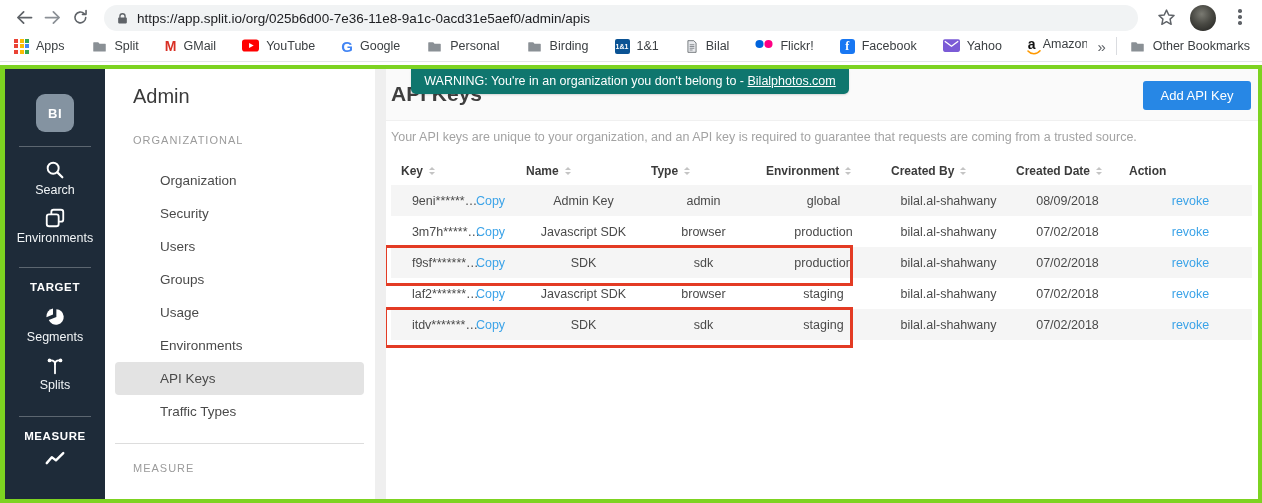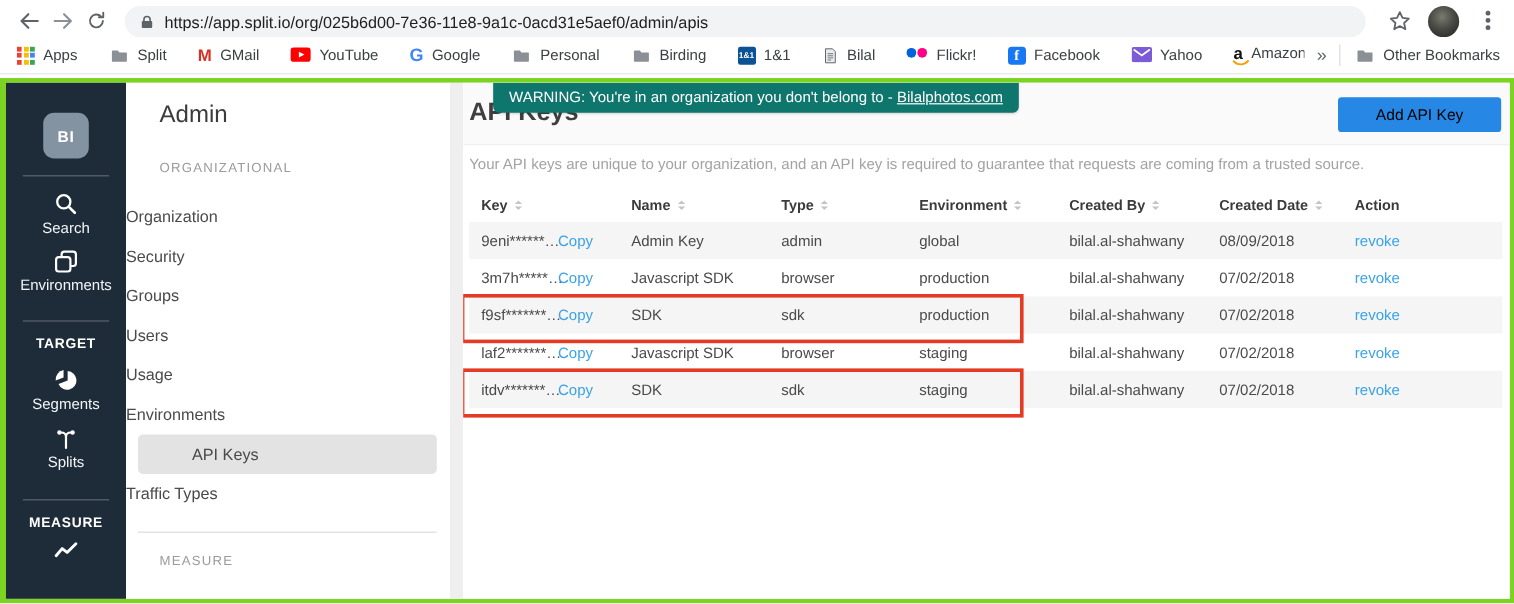--- a/index.html
+++ b/index.html
@@ -40,46 +40,46 @@
   .psb-title { margin-top:13px; color:#fff; font-size:11.5px; font-weight:700; letter-spacing:.6px; }
   .psb-item { margin-top:8px; height:40px; display:flex; flex-direction:column; align-items:center; justify-content:flex-start; gap:3px; cursor:pointer; }
   .psb-item.mt13 { margin-top:13px; } .psb-item.mt6 { margin-top:6px;gap:39px; } .psb-item.mt12 { margin-top:12px; }
   .psb-item .lbl { color:#f2f5f7; font-size:12.5px; line-height:1; }
 
   .adm { position:absolute; top:0; bottom:0; left:100px; width:270px; background:#fff; overflow:hidden; }
   .adm-title { padding:16px 0 0 28px; font-size:20px; color:#3b3b3b; }
   .adm-sec { margin-top:26px; padding-left:28px; font-size:11px; color:#9b9b9b; letter-spacing:1px; }
   .adm-sec.second { margin-top:18px; }
   .adm ul { list-style:none; margin-top:18px; }
-  .adm li { height:33px; display:flex; align-items:center; font-size:13.5px; color:#4a4a4a; cursor:pointer; }
+  .adm li { height:33px; display:flex; align-items:center; padding-left:55px; font-size:13.5px; color:#4a4a4a; cursor:pointer; }
   .adm li.sel { background:#e3e3e3; border-radius:4px; margin:0 11px 0 10px; padding-left:45px; }
   .adm-hr { height:1px; background:#ddd; margin:15px 11px 0 10px; }
   .adm ul.second { margin-top:21px; }
 
   .gapcol { position:absolute; top:0; bottom:0; left:370px; width:11px; background:#efefef; }
 
   .main { position:absolute; top:0; bottom:0; left:381px; right:0; background:#fff; overflow:hidden; }
   .band { position:absolute; top:0; left:0; right:0; height:52px; background:#fafafa; border-bottom:1px solid #f0f0f0; }
   .pg-title { position:absolute; left:5px; top:13px; font-size:21px; color:#3f3f3f; }
-  .add-btn { position:absolute; right:7px; top:12px; width:136px; height:29px; background:#2787e5; border:none; border-radius:3px; color:#000000; font-size:13px; font-family:"Liberation Sans",sans-serif; cursor:pointer; }
+  .add-btn { position:absolute; right:7px; top:12px; width:108px; height:29px; background:#2787e5; border:none; border-radius:3px; color:#ffffff; font-size:13px; font-family:"Liberation Sans",sans-serif; cursor:pointer; }
   .banner { position:absolute; left:25px; top:0; width:438px; height:25px; background:#0f766e; border-radius:0 0 5px 5px; color:#fff; font-size:12.5px; line-height:25px; text-align:center; z-index:6; box-shadow:0 1px 2px rgba(0,0,0,.15); }
   .banner a { color:#fff; cursor:pointer; text-decoration:underline; }
   .desc { position:absolute; left:5px; top:61px; font-size:12.5px; color:#a3a3a3; }
 
   .tbl { position:absolute; left:5px; right:6px; top:87px; }
   .trow, .thead { display:grid; grid-template-columns:125px 125px 115px 125px 125px 113px 1fr; align-items:center; }
   .thead { height:29px; font-size:12px; font-weight:700; color:#3b3b3b; }
   .thead .cell { display:flex; align-items:center; gap:6px; padding-left:10px; cursor:pointer; }
   .sort { display:inline-flex; flex-direction:column; gap:2px; }
   .sort b { display:block; width:0; height:0; border:3.5px solid transparent; }
   .sort .up { border-bottom-color:#c4c4c4; border-top-width:0; }
   .sort .dn { border-top-color:#c4c4c4; border-bottom-width:0; }
   .trow { position:relative; height:31px; font-size:12.5px; color:#4a4a4a; }
   .trow:nth-child(odd) { background:#f5f5f5; }
-  .trow .cell { padding-left:10px; white-space:nowrap; overflow:hidden; }
+  .trow .cell { padding-left:10px; white-space:nowrap; overflow:hidden;text-align:center; }
   .key { display:inline-block; width:64px; }
   a.lnk { color:#3ba3e8; text-decoration:none; cursor:pointer; }
   .trow.hl::before { content:""; position:absolute; left:-7px; top:-2px; width:463px; height:35px; border:3px solid #e33b24; pointer-events:none; z-index:5; }
 </style>
 </head>
 <body>
 
 <div class="screen">
 
   <div class="toolbar">
@@ -309,22 +309,22 @@
         </div>
     </aside>
 
     <aside class="adm">
       <div class="adm-title">Admin</div>
       <div id="adm-sections">
           <div class="adm-sec">ORGANIZATIONAL</div>
           <ul>
             <li>Organization</li>
             <li>Security</li>
+            <li>Users</li>
             <li>Groups</li>
-            <li>Users</li>
             <li>Usage</li>
             <li>Environments</li>
             <li class="sel">API Keys</li>
             <li>Traffic Types</li>
           </ul>
           <div class="adm-hr"></div>
           <div class="adm-sec second">MEASURE</div>
           <ul class="second">
             <li>Event Types</li>
           </ul>

